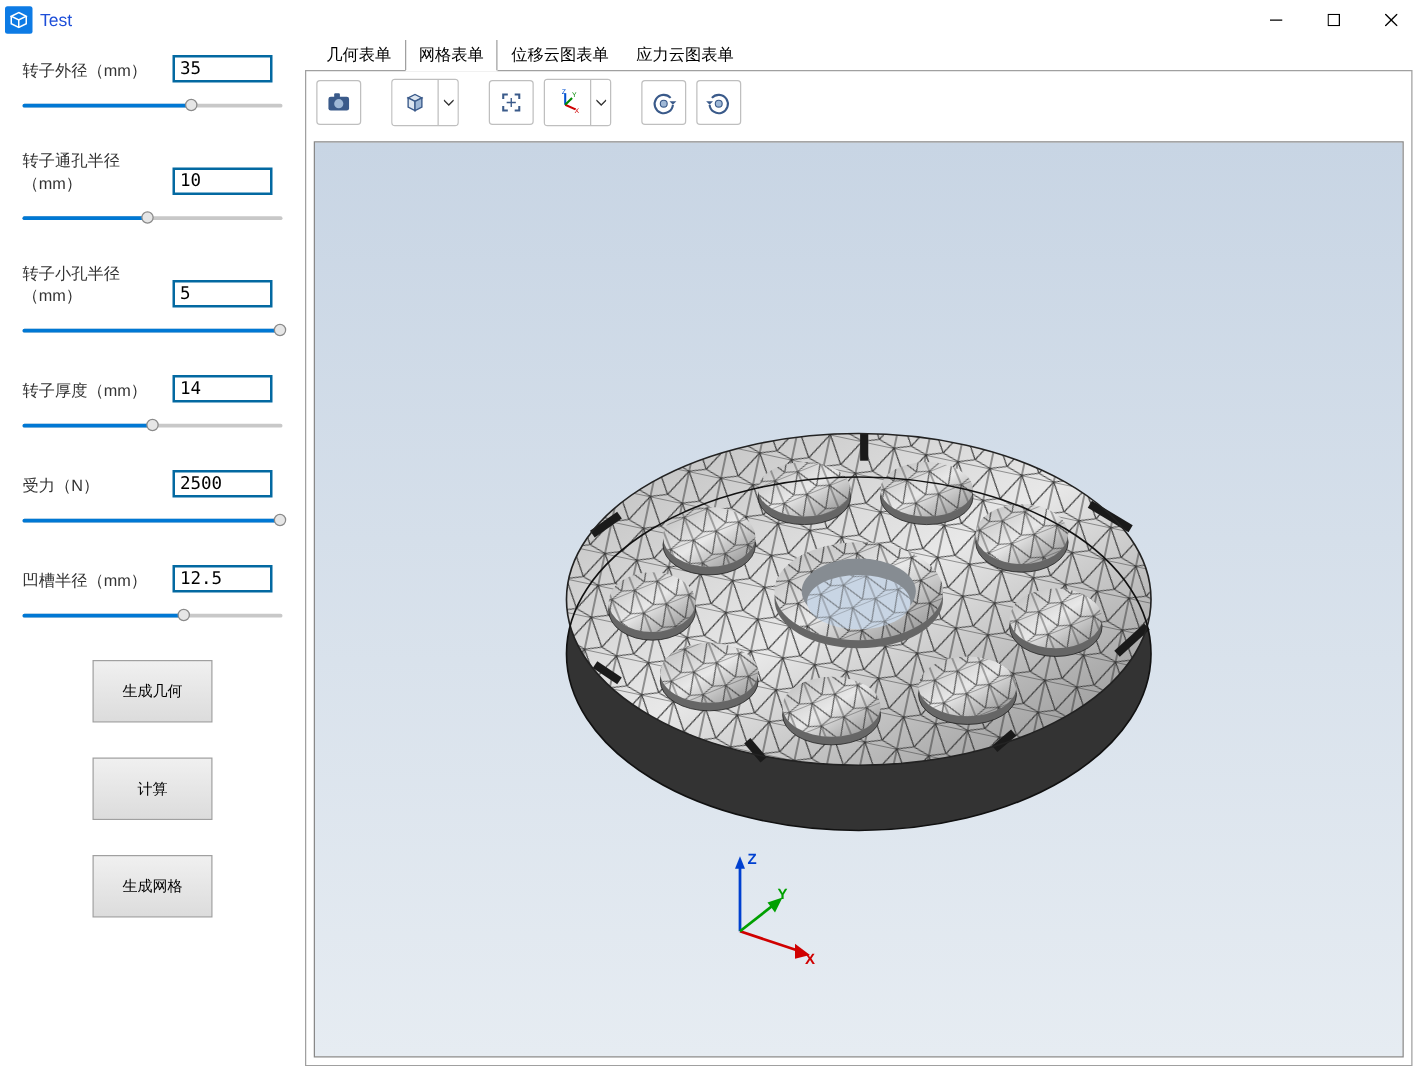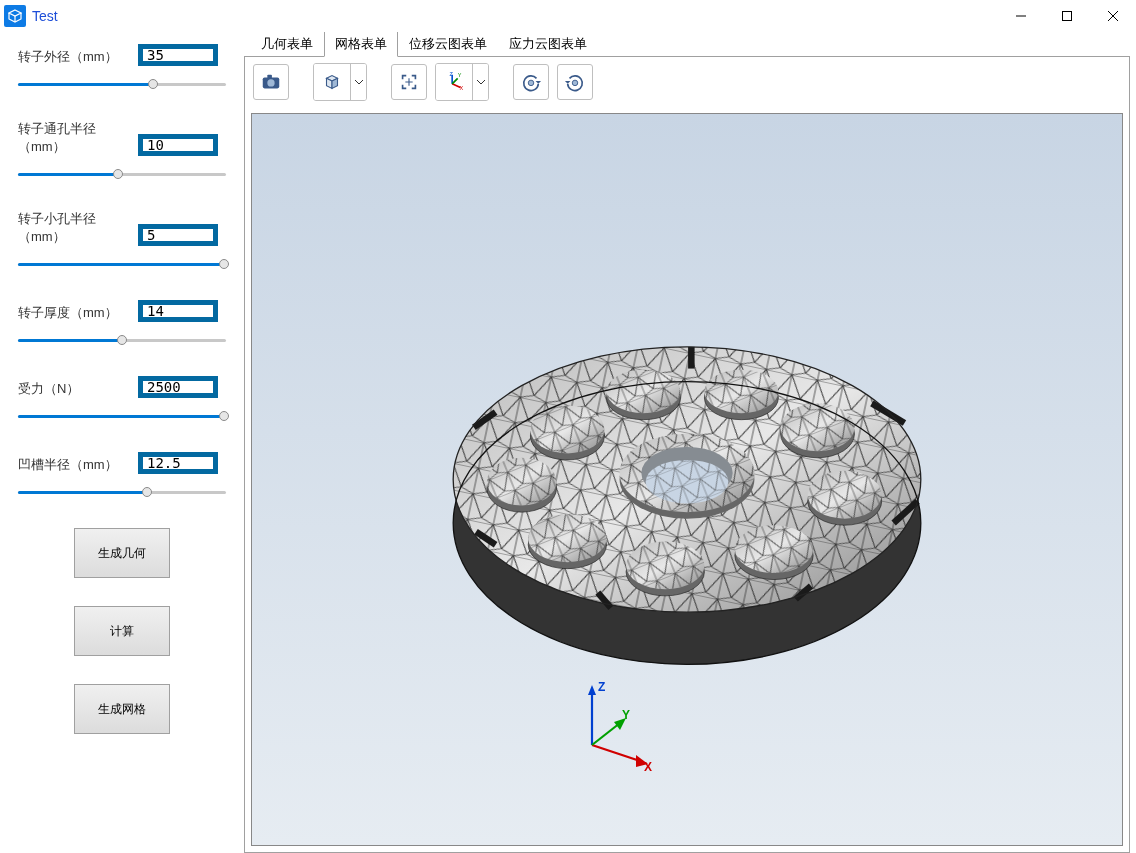--- a/index.html
+++ b/index.html
@@ -53,21 +53,21 @@
   align-items: flex-end;
 }
 .param-label {
   font-size: 13px;
   color: #333;
   width: 120px;
 }
 .param-input {
   width: 80px;
   height: 22px;
-  border: 5px solid #0369a1;
+  border: 2px solid #0369a1;
   padding: 0 4px;
   font-family: monospace;
   font-size: 14px;
   background: #fff;
 }
 .slider-wrap {
   margin-top: 12px;
   position: relative;
   height: 14px;
 }

